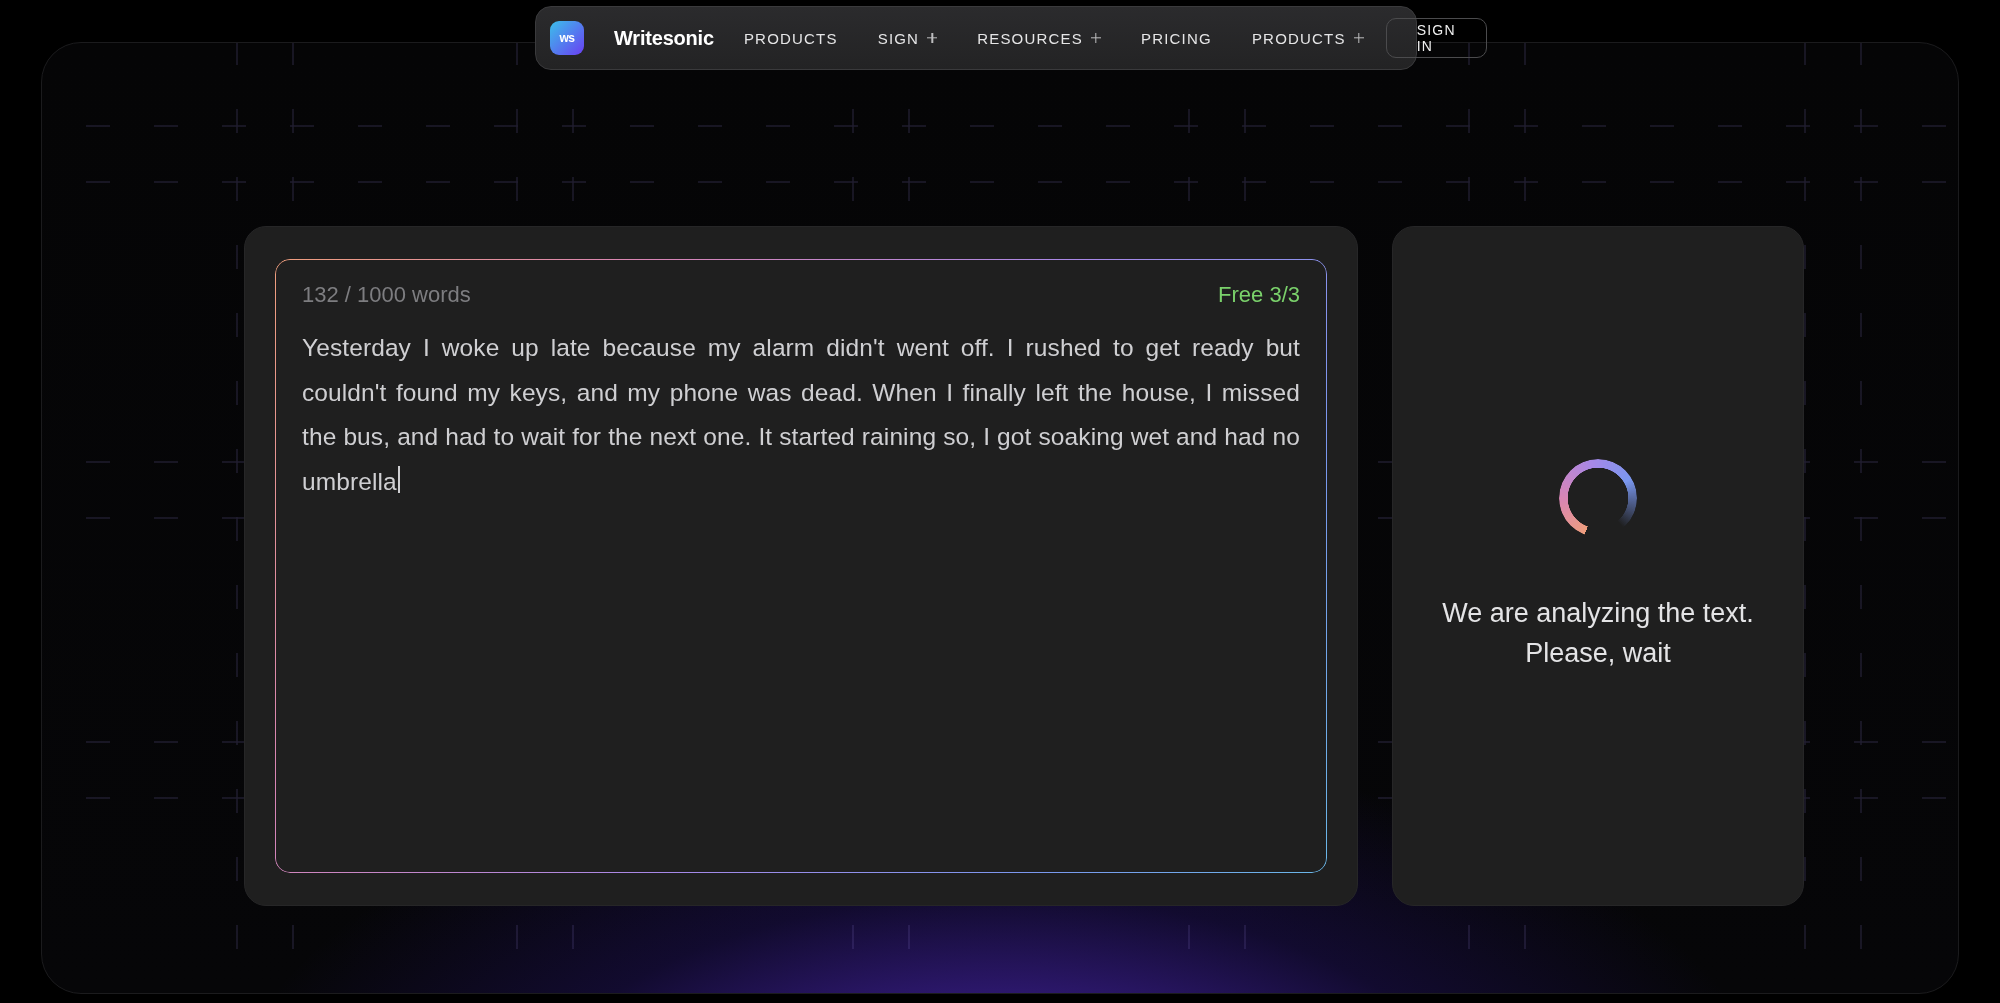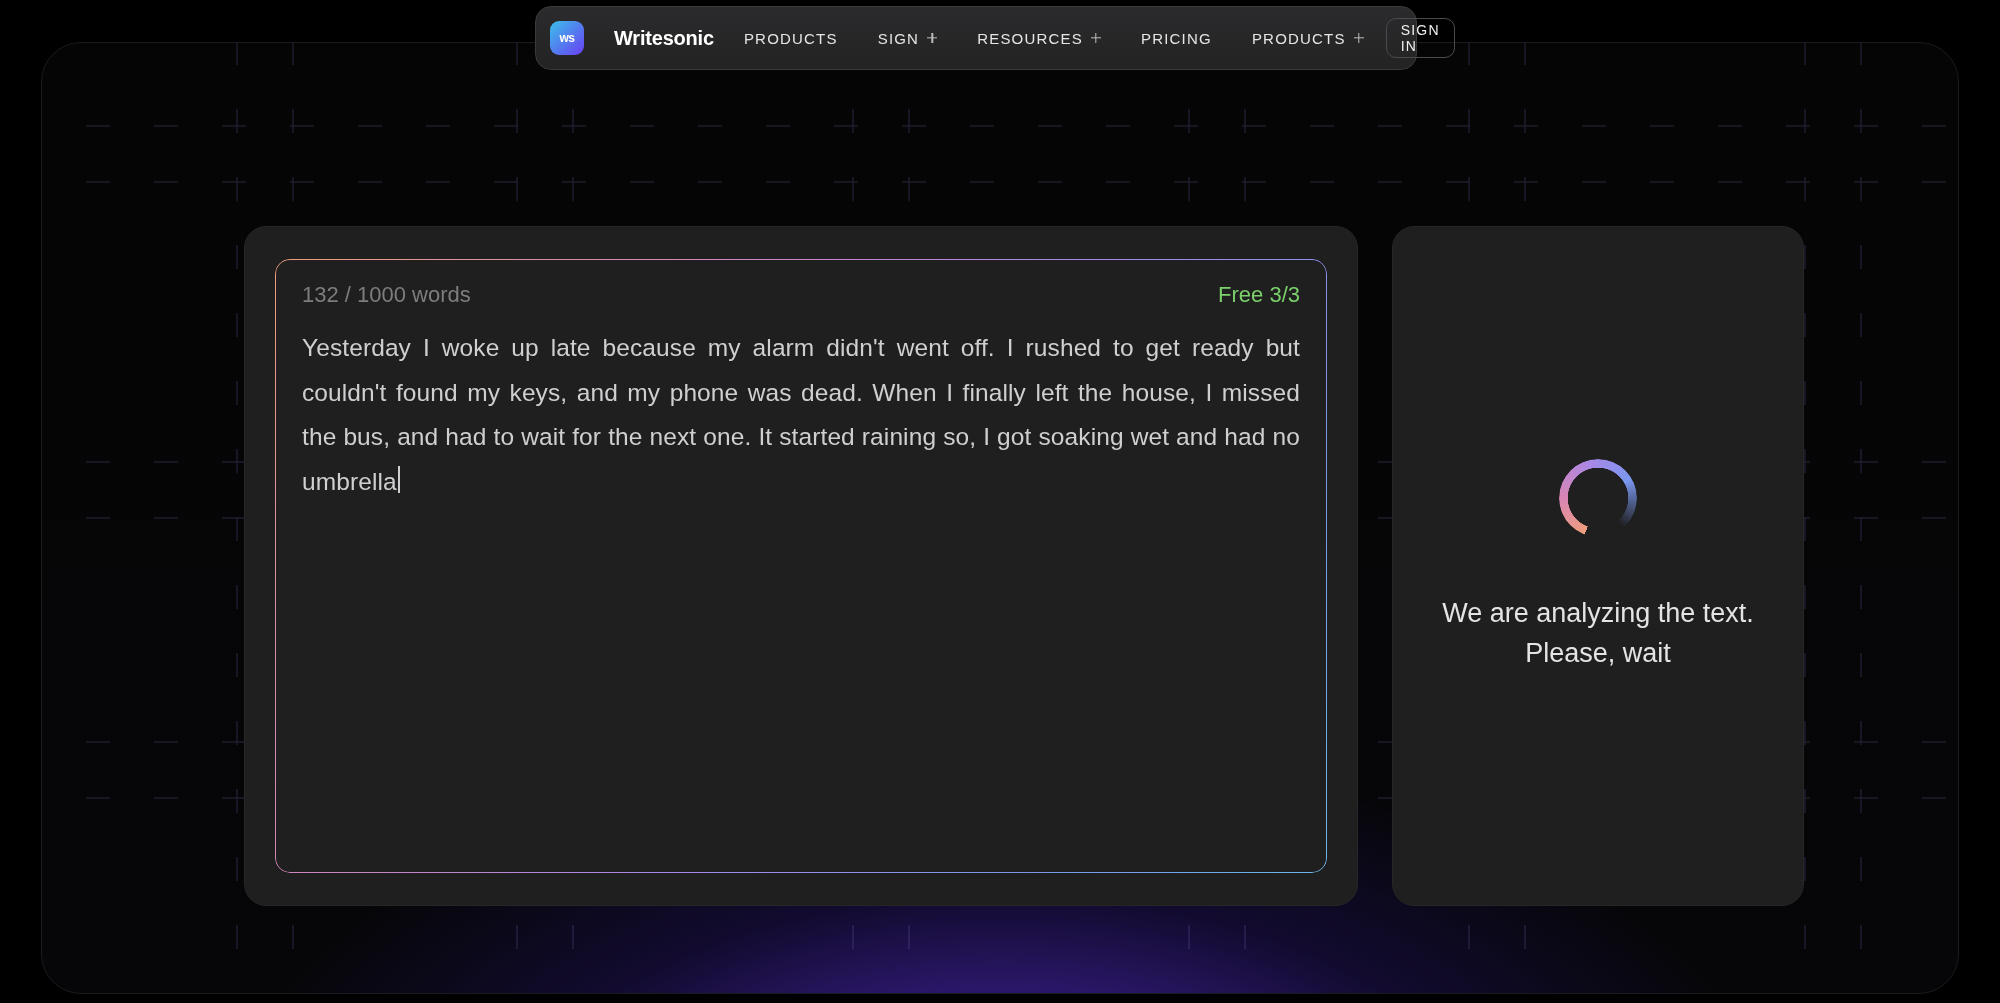--- a/index.html
+++ b/index.html
@@ -113,21 +113,21 @@
   }
   .plus-icon::before { 
     left: 0; top: 50%; width: 100%; height: 1.4px; transform: translateY(-50%);
   }
   .plus-icon::after { 
     top: 0; left: 50%; height: 100%; width: 1.4px; transform: translateX(-50%);
   }
 
   .signin-btn {
     margin-left: 20px;
-    padding: 0 14px;
+    padding: 0 30px;
     height: 40px;
     border-radius: 10px;
     border: 1px solid #4b4b4d;
     background: transparent;
     color: #efefef;
     font-size: 14px;
     letter-spacing: 1.2px;
     font-weight: 500;
     display: flex;
     align-items: center;

